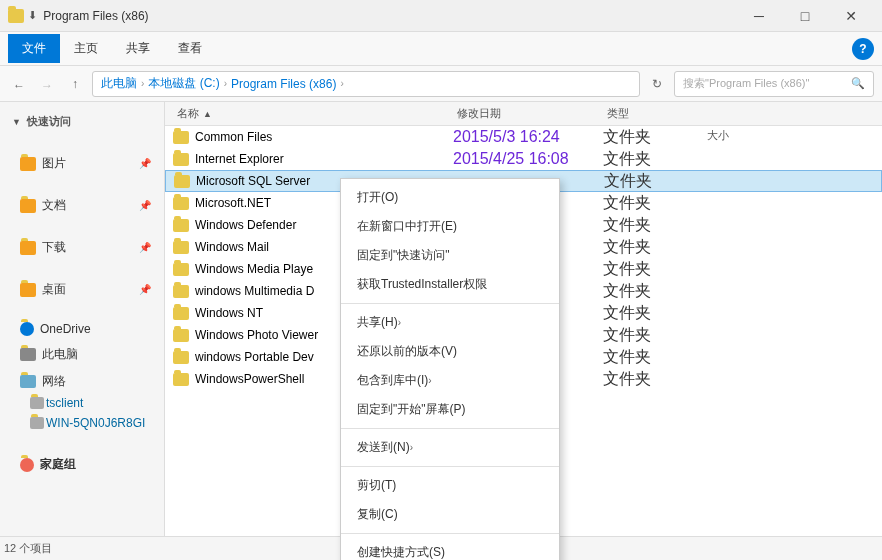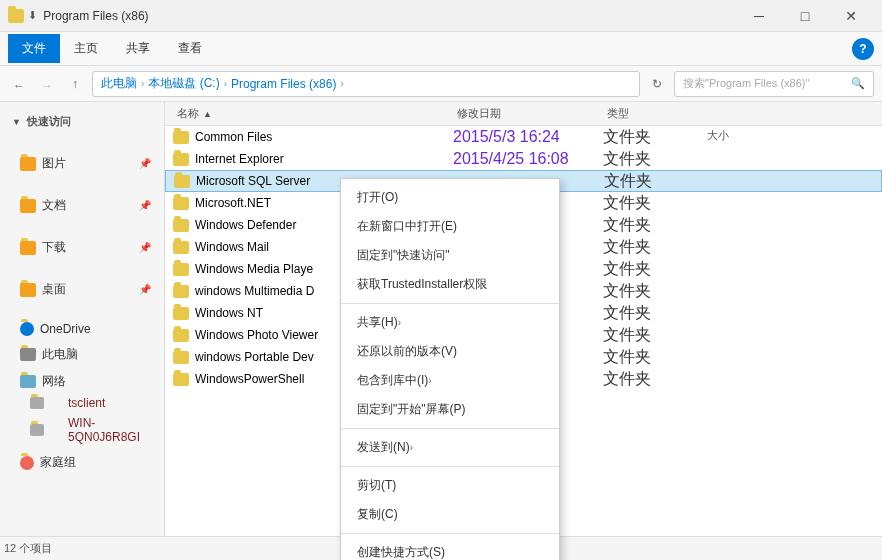--- a/index.html
+++ b/index.html
@@ -200,23 +200,23 @@
     .sidebar-icon.network { background: #68b; border-radius: 2px; }
     .sidebar-icon.homegroup { background: #e65; border-radius: 50%; width: 14px; height: 14px; }
     .sidebar-pin-btn {
       margin-left: auto;
       color: #aaa;
       font-size: 10px;
     }
     .sidebar-sub-item {
       padding: 3px 12px 3px 30px;
       font-size: 12px;
-      color: #7f1d1d;
-      cursor: pointer;
-      display: flex; align-items: center; gap: 24px;
+      color: #0369a1;
+      cursor: pointer;
+      display: flex; align-items: center; gap: 2px;
     }
 
     
     .file-list {
       flex: 1;
       background: #fff;
       overflow: hidden;
       position: relative;
     }
     .file-list-header {
@@ -399,21 +399,21 @@
     </div>
     <div class="sidebar-sub-item">
       <div class="sidebar-icon" style="background:#aaa;width:14px;height:12px;"></div>
       <span>tsclient</span>
     </div>
     <div class="sidebar-sub-item">
       <div class="sidebar-icon" style="background:#aaa;width:14px;height:12px;"></div>
       <span>WIN-5QN0J6R8GI</span>
     </div>
 
-    <div class="sidebar-item" style="margin-top:4px;">
+    <div class="sidebar-item" style="margin-top:20px;font-weight:bold;">
       <div class="sidebar-icon homegroup"></div>
       <span>家庭组</span>
     </div>
   </div>
 
   <div class="file-list">
     <div class="file-list-header">
       <div class="col-header name">
         <span>名称</span>
         <span style="font-size:9px;">▲</span>

